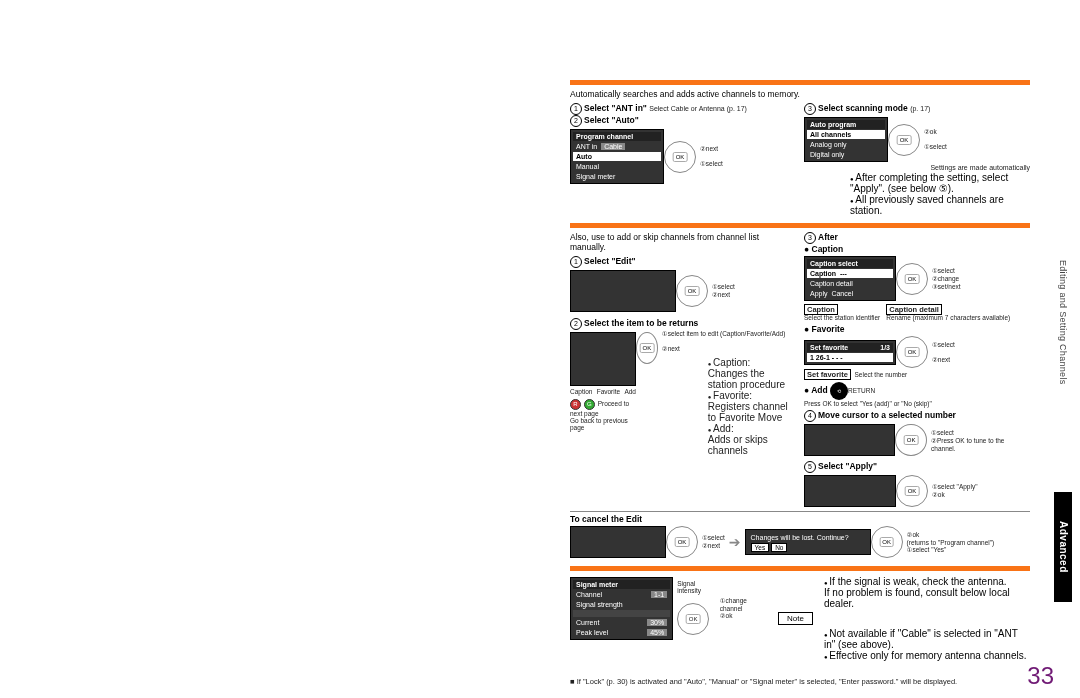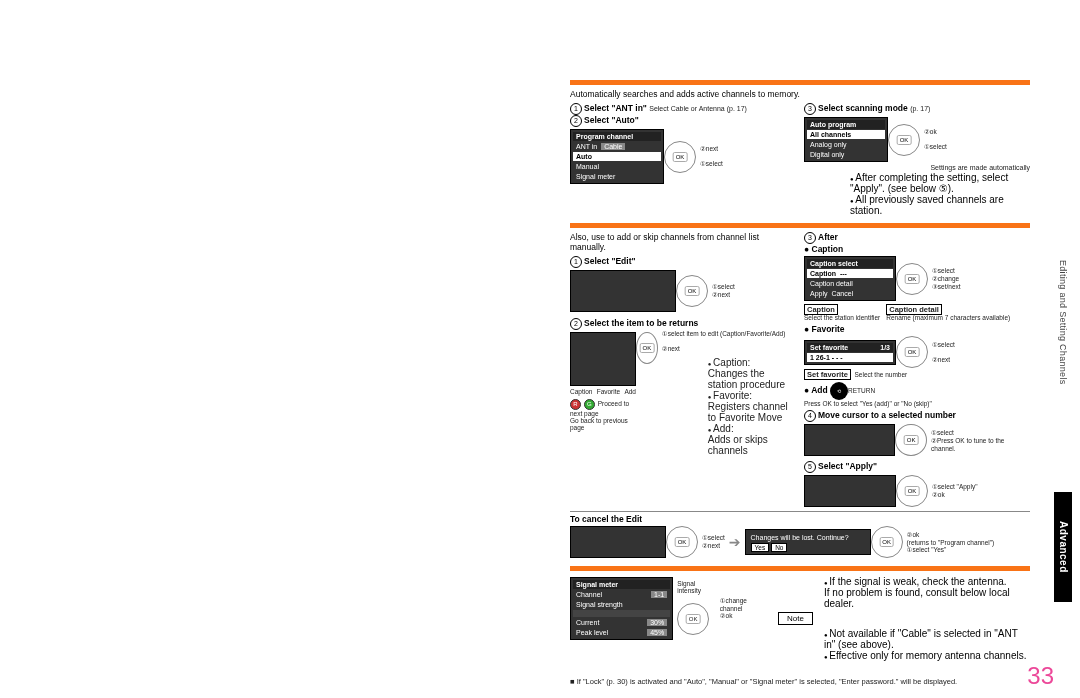--- a/index.html
+++ b/index.html
@@ -1,20 +1,20 @@
 <!DOCTYPE html>
 <html><head>
 <meta charset="utf-8">
 <style>
   html,body{margin:0;padding:0;background:#000;font-family:Helvetica,Arial,sans-serif}
   .page{width:1080px;height:698px;background:#fff;position:relative;overflow:hidden}
   .content{position:absolute;left:570px;top:80px;width:460px;font-size:8.5px;color:#000}
   .side-text{position:absolute;right:12px;top:260px;writing-mode:vertical-rl;font-size:9px;color:#444;letter-spacing:0.3px}
   .adv-tab{position:absolute;right:8px;top:492px;width:18px;height:110px;background:#000;color:#fff;writing-mode:vertical-rl;font-size:10px;font-weight:bold;text-align:center;display:flex;align-items:center;justify-content:center;letter-spacing:0.5px}
-  .pagenum{position:absolute;right:26px;bottom:8px;font-size:24px;color:#ec4899}
+  .pagenum{position:absolute;right:26px;bottom:8px;font-size:24px;color:#701a75}
   .sec{border-top:5px solid #f97316;padding:4px 0 6px}
   .intro{margin-bottom:4px}
   b{font-weight:bold}
   .circnum{display:inline-block;width:10px;height:10px;border:1px solid #000;border-radius:50%;text-align:center;line-height:10px;font-size:7px;margin-right:2px}
   .cols{display:flex;gap:8px}
   .col{flex:1;min-width:0}
   .panel{background:#333;color:#fff;font-size:7px;padding:2px;margin:2px 0;border:1px solid #000}
   .panel-title{background:#222;padding:1px 3px;font-weight:bold;font-size:7px;color:#fff}
   .panel-row{padding:1px 3px;margin-top:1px}
   .panel-row.hl{background:#fff;color:#000;font-weight:bold}

